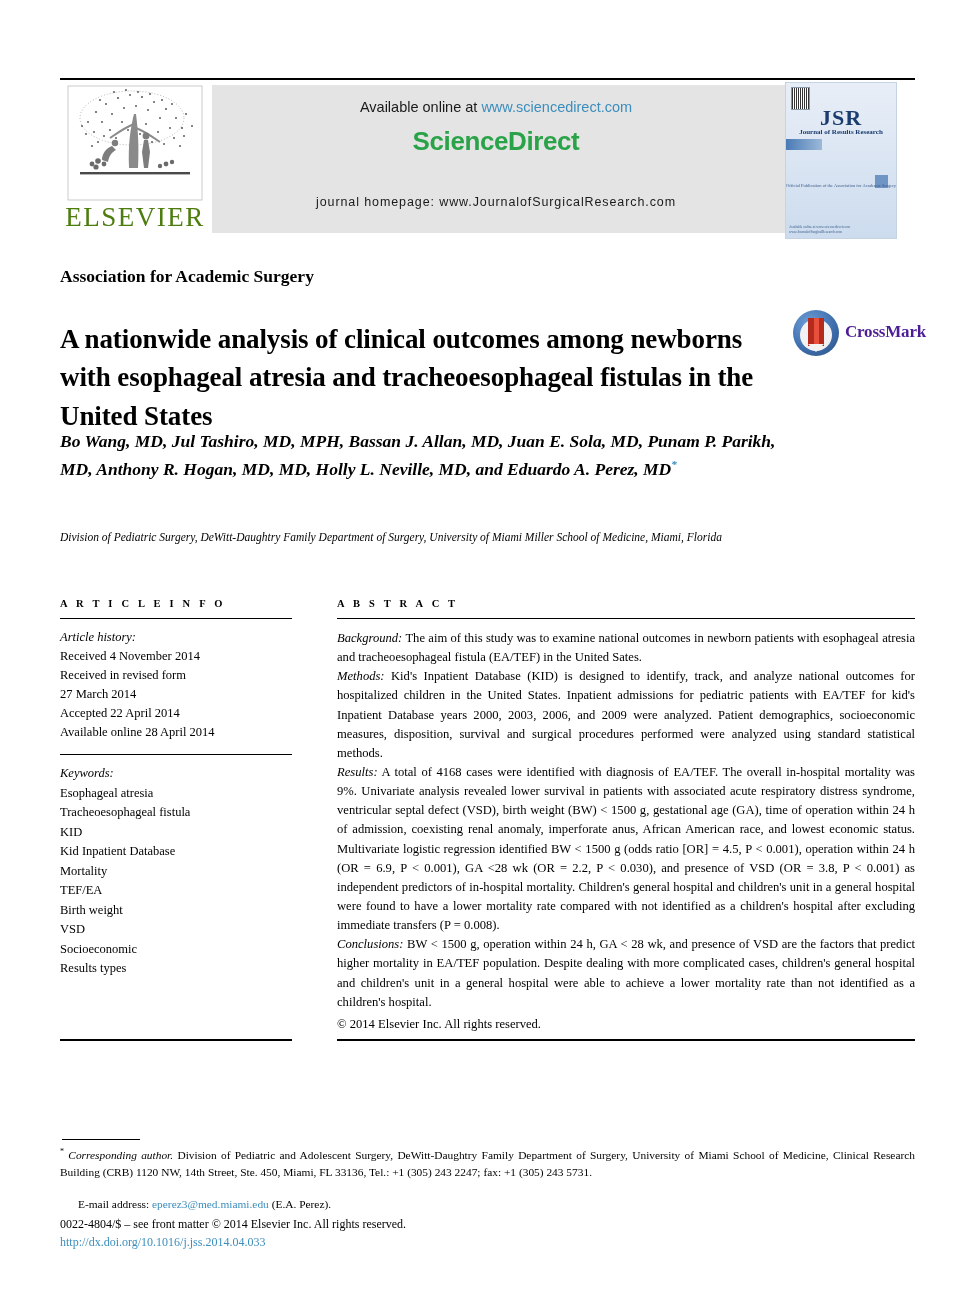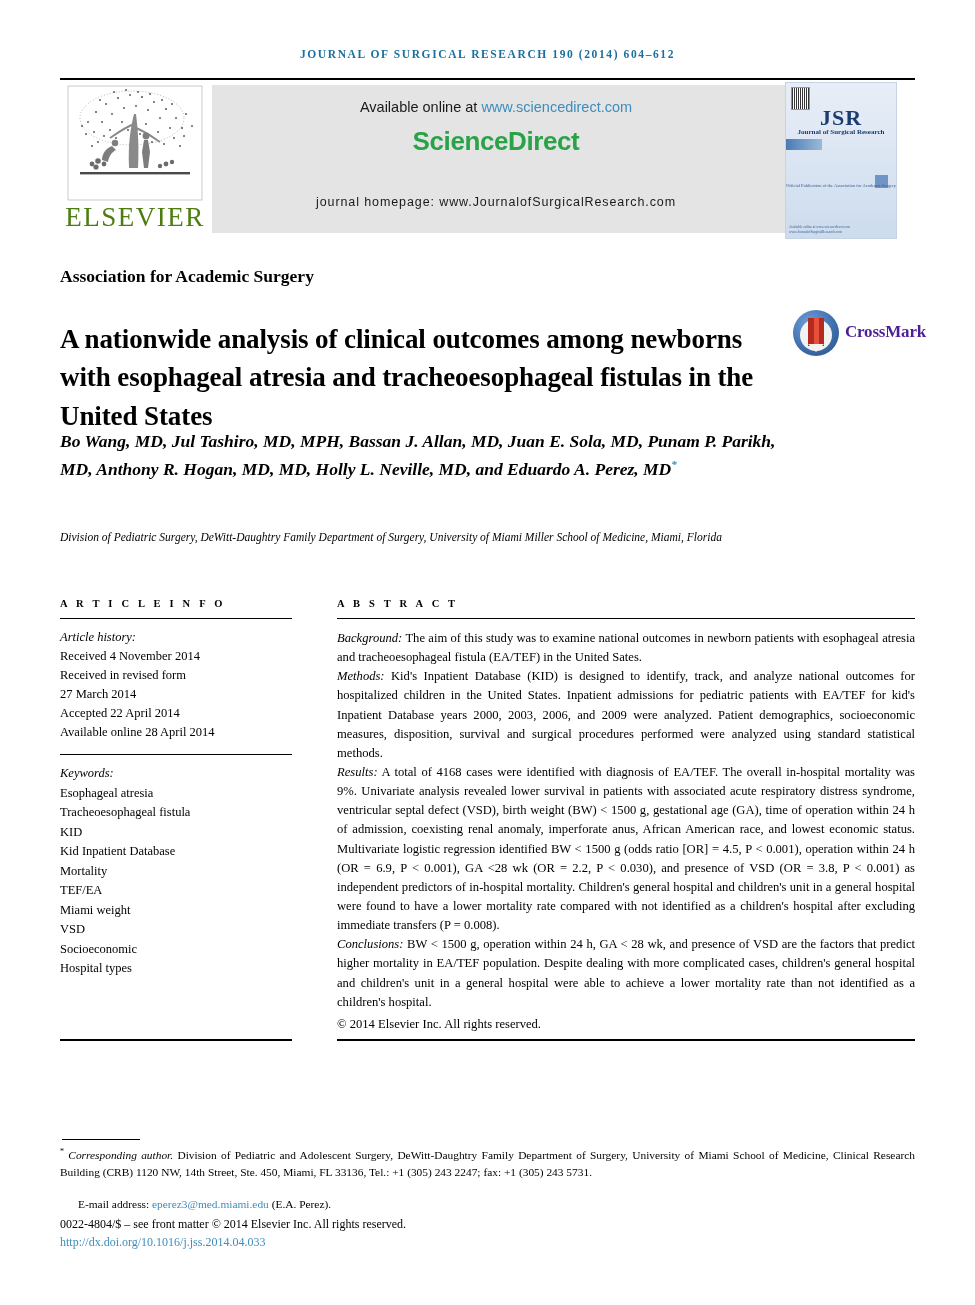--- a/index.html
+++ b/index.html
@@ -370,21 +370,20 @@
     width: 855px;
     font-size: 12px;
     color: #3c8dbc;
   }
 </style>
 </head>
 <body>
 
 <div class="page">
 
-  <div class="running-head">JOURNAL OF SURGICAL RESEARCH 190 (2014) 604–612</div>
   <div class="rule-thick" style="top:78px;"></div>
 
   <div class="masthead">
 
     <div class="elsevier-logo">
       <svg class="elsevier-tree" viewBox="0 0 138 118">
         <g fill="none" stroke="#4a4a4a" stroke-width="0.7">
           <rect x="2" y="2" width="134" height="114" stroke="#b5b5b5" fill="#ffffff"></rect>
         </g>
         <g fill="#6b6b6b">
@@ -466,21 +465,21 @@
       <div class="sd-available">
         <span>Available online at </span><span class="sd-url">www.sciencedirect.com</span>
       </div>
       <div class="sd-logo">ScienceDirect</div>
       <div class="sd-homepage">journal homepage: www.JournalofSurgicalResearch.com</div>
     </div>
 
     <div class="jsr-cover">
       <div class="jsr-barcode"></div>
       <div class="jsr-title">JSR</div>
-      <div class="jsr-sub">Journal of Surgical Research</div>
+      <div class="jsr-sub">Journal of Results Research</div>
       <div class="jsr-bar-left"></div>
       <div class="jsr-bar-right"></div>
       <div class="jsr-footline">Official Publication of the Association for Academic Surgery</div>
       <div class="jsr-tiny">Available online at www.sciencedirect.com  www.JournalofSurgicalResearch.com</div>
     </div>
   </div>
 
   <div class="society-line">Association for Academic Surgery</div>
 
   <h1 class="article-title">A nationwide analysis of clinical outcomes among newborns with esophageal atresia and tracheoesophageal fistulas in the United States</h1>
@@ -511,24 +510,24 @@
     </div>
     <div class="kw-rule"></div>
     <div class="kw-block">
       <div class="lbl">Keywords:</div>
       <div>Esophageal atresia</div>
       <div>Tracheoesophageal fistula</div>
       <div>KID</div>
       <div>Kid Inpatient Database</div>
       <div>Mortality</div>
       <div>TEF/EA</div>
-      <div>Miami weight</div>
+      <div>Birth weight</div>
       <div>VSD</div>
       <div>Socioeconomic</div>
-      <div>Hospital types</div>
+      <div>Results types</div>
     </div>
   </div>
   <div class="left-bottom-rule"></div>
 
   <div class="col-right">
     <div class="sec-head">A B S T R A C T</div>
     <div class="hr-col"></div>
     <div class="abstract-body">
       <p><span class="lbl">Background:</span><span> The aim of this study was to examine national outcomes in newborn patients with esophageal atresia and tracheoesophageal fistula (EA/TEF) in the United Sates.</span></p>
       <p><span class="lbl">Methods:</span><span> Kid's Inpatient Database (KID) is designed to identify, track, and analyze national outcomes for hospitalized children in the United States. Inpatient admissions for pediatric patients with EA/TEF for kid's Inpatient Database years 2000, 2003, 2006, and 2009 were analyzed. Patient demographics, socioeconomic measures, disposition, survival and surgical procedures performed were analyzed using standard statistical methods.</span></p>

